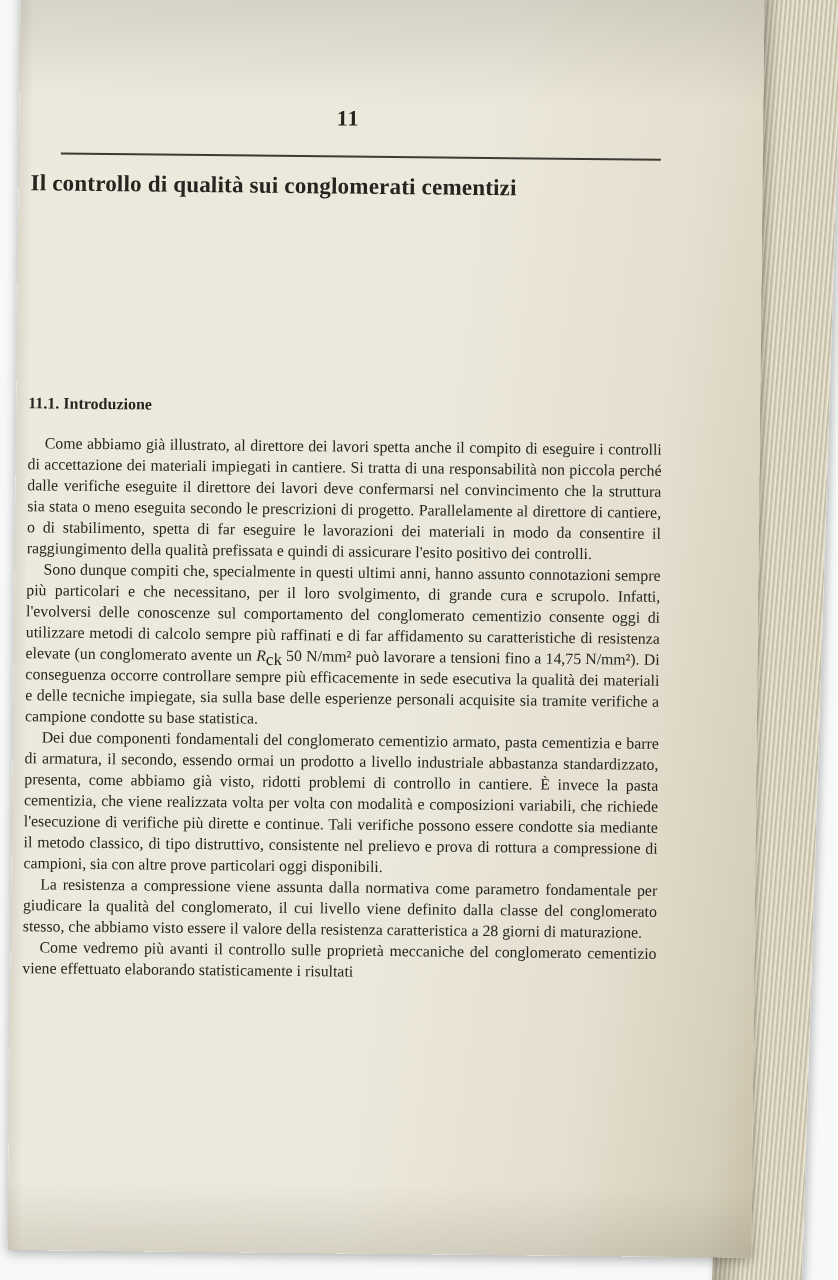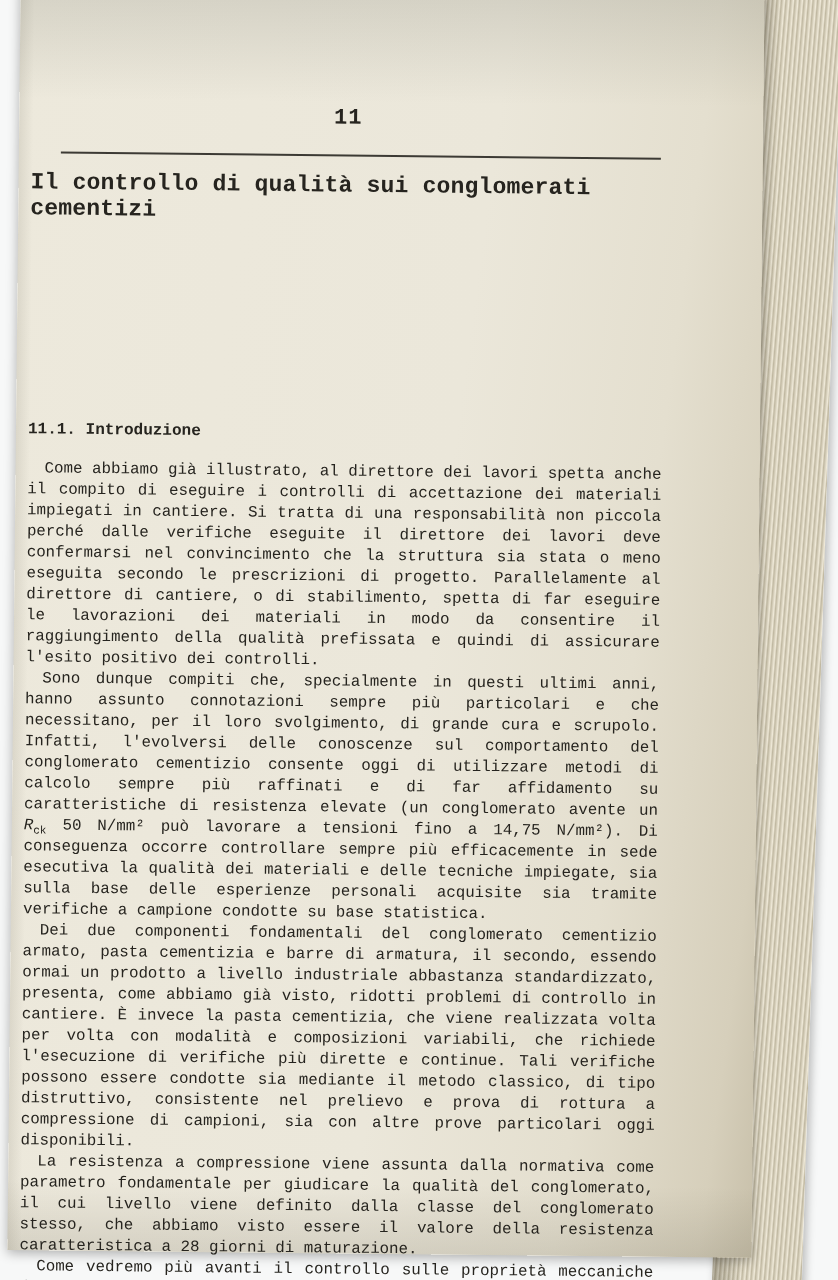--- a/index.html
+++ b/index.html
@@ -5,21 +5,21 @@
   * { box-sizing: border-box; }
   html, body { margin: 0; padding: 0; }
   body { background: #e9ebec; }
 
   .photo {
     position: relative;
     width: 838px;
     height: 1280px;
     overflow: hidden;
     background: #f7f8f8;
-    font-family: Liberation Mono, monospace;
+    font-family: Liberation Serif, serif;
   }
 
   
   .stack {
     position: absolute;
     top: -14px;
     right: 16px;
     width: 90px;
     height: 1312px;
     transform: rotate(1.8deg);
@@ -88,21 +88,21 @@
 
   .paragraphs {
     margin-top: 20px;
     font-size: 15.8px;
     line-height: 21px;
     text-align: justify;
     hyphens: auto;
     -webkit-hyphens: auto;
   }
   .paragraphs p { margin: 0; text-indent: 17px; }
-  .paragraphs sub { font-size: 11px; line-height: 0; }
+  .paragraphs sub { font-size: 17px; line-height: 0; }
   .paragraphs i { font-style: italic; }
 </style>
 </head>
 <body>
 
 <div class="photo">
 
   <div class="stack"></div>
 
   <div class="page">

